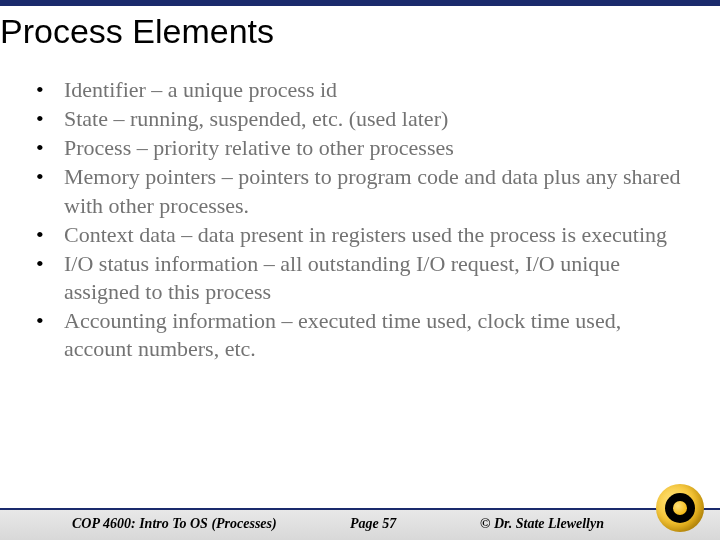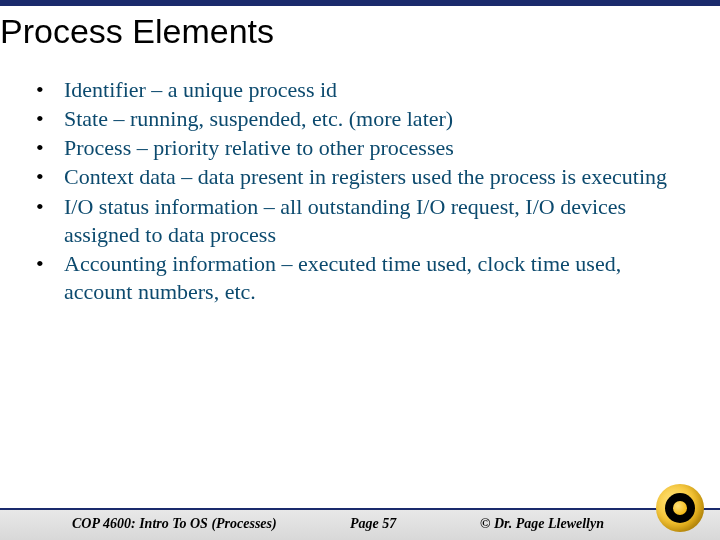--- a/index.html
+++ b/index.html
@@ -33,21 +33,21 @@
     font-family: "Arial", "Helvetica", sans-serif;
     font-size: 34px;
     color: #000;
   }
   .body {
     position: absolute;
     top: 76px;
     left: 30px;
     width: 660px;
     font-size: 22px;
-    color: #0c4a6e;
+    color: #737373;
     line-height: 1.28;
   }
   .body ul {
     list-style: none;
     padding: 0;
     margin: 0;
   }
   .body li {
     position: relative;
     padding-left: 34px;
@@ -126,33 +126,34 @@
 <body>
 
 <div class="slide">
   <div class="top-band"></div>
 
   <div class="title">Process Elements</div>
 
   <div class="body">
     <ul>
       <li>Identifier – a unique process id</li>
-      <li>State – running, suspended, etc. (more later)</li>
+      <li>State – running, suspended, etc. (used later)</li>
       <li>Process – priority relative to other processes</li>
+      <li>Memory pointers – pointers to program code and data plus any shared with other processes.</li>
       <li>Context data – data present in registers used the process is executing</li>
-      <li>I/O status information – all outstanding I/O request, I/O devices assigned to data process</li>
+      <li>I/O status information – all outstanding I/O request, I/O unique assigned to this process</li>
       <li>Accounting information – executed time used, clock time used, account numbers, etc.</li>
     </ul>
   </div>
 
   <div class="footer-band">
     <div class="footer-inner">
       <span class="course">COP 4600: Intro To OS  (Processes)</span>
       <span class="page">Page 57</span>
-      <span class="author">© Dr. Page Llewellyn</span>
+      <span class="author">© Dr. State Llewellyn</span>
     </div>
   </div>
 
   <div class="logo">
     <div class="logo-outer">
         <div class="logo-inner">
           <div class="logo-peg"></div>
         </div>
       </div>
   </div>

